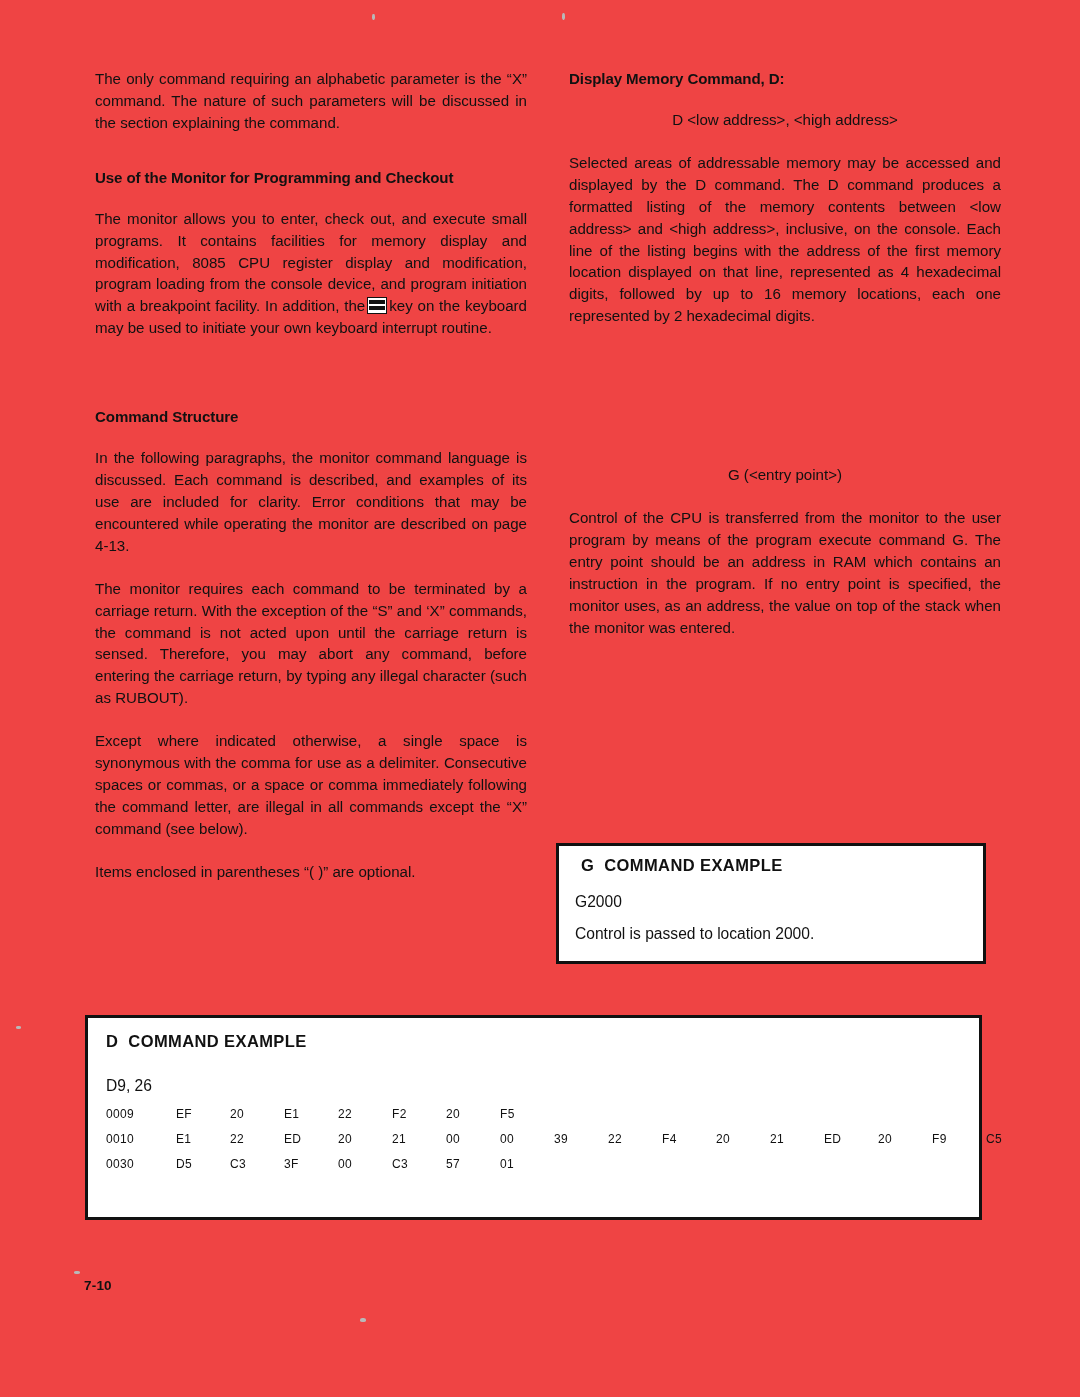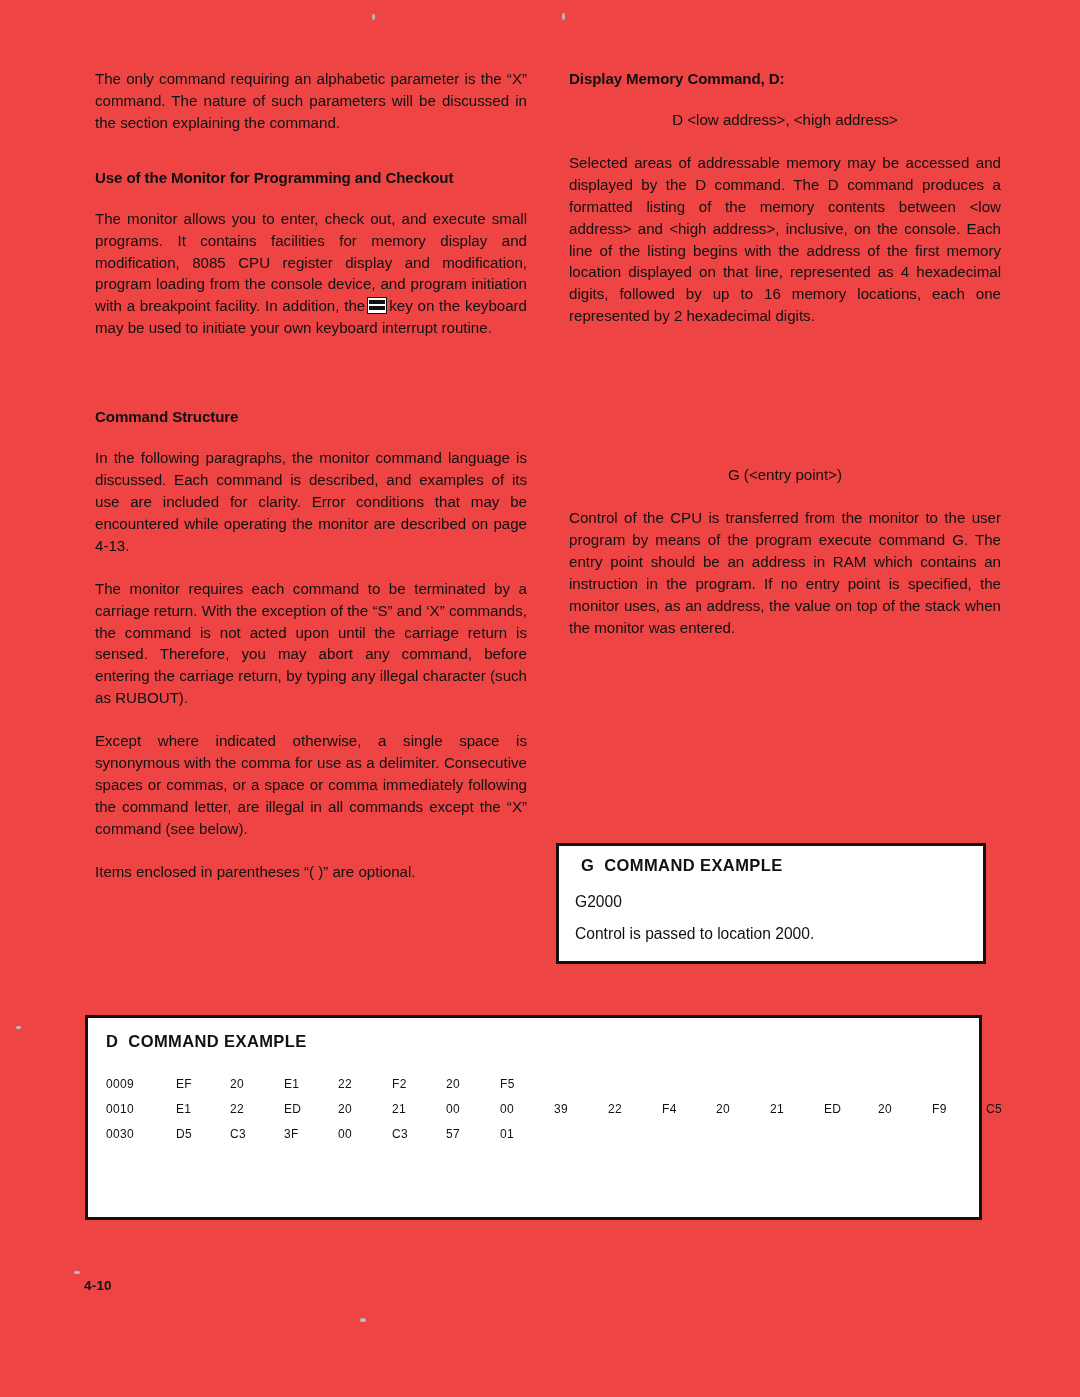--- a/index.html
+++ b/index.html
@@ -224,20 +224,21 @@
       <span class="cmd-letter">G</span><span>COMMAND EXAMPLE</span>
     </div>
     <div class="box-line">G2000</div>
     <div class="box-line">Control is passed to location 2000.</div>
   </div>
 
   <div class="example-box box-d">
     <div class="box-title">
       <span class="cmd-letter">D</span><span>COMMAND EXAMPLE</span>
     </div>
+    <div class="cmd-echo">D9, 26</div>
     <div id="hexdump">
         <div class="hexrow">
           <span class="addr">0009</span>
           <span class="byte">EF</span>
           <span class="byte">20</span>
           <span class="byte">E1</span>
           <span class="byte">22</span>
           <span class="byte">F2</span>
           <span class="byte">20</span>
           <span class="byte">F5</span>
@@ -267,15 +268,15 @@
           <span class="byte">C3</span>
           <span class="byte">3F</span>
           <span class="byte">00</span>
           <span class="byte">C3</span>
           <span class="byte">57</span>
           <span class="byte">01</span>
         </div>
       </div>
   </div>
 
-  <div class="folio">4-10</div>
+  <div class="folio">7-10</div>
 
 </div>
 
 </body></html>

